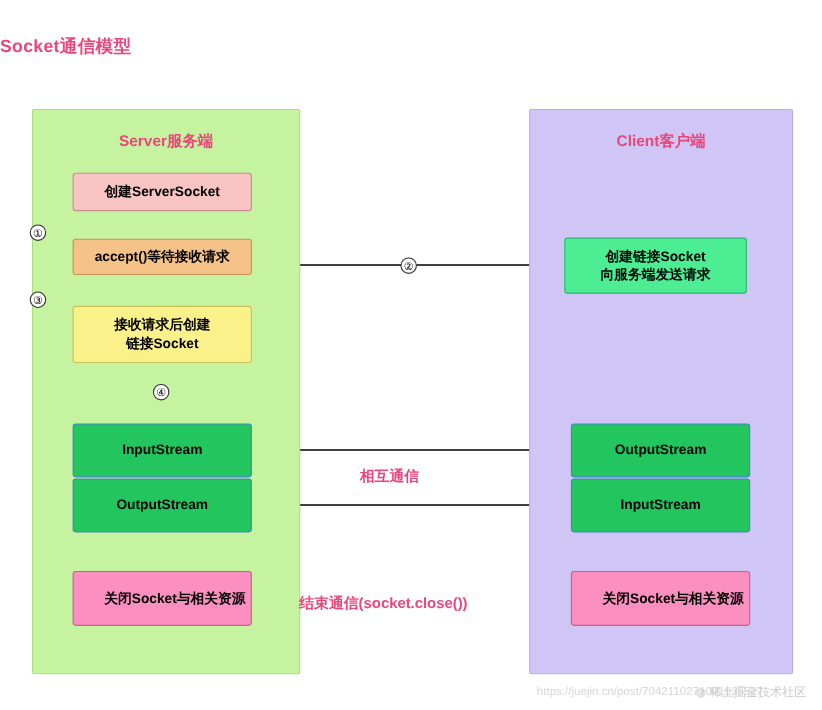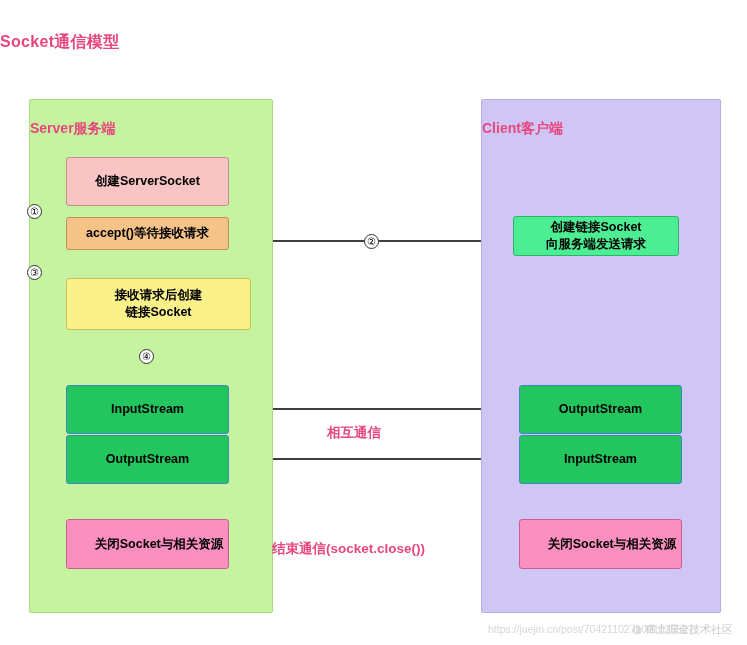--- a/index.html
+++ b/index.html
@@ -47,21 +47,21 @@
     left: 481px;
     top: 99px;
     width: 238px;
     height: 512px;
     background: #cfc6f5;
     border: 1px solid #b7aeea;
   }
   .panel-heading {
     position: absolute;
     width: 100%;
-    text-align: left;
+    text-align: center;
     top: 20px;
     color: #e8467c;
     font-size: 14px;
     font-weight: bold;
   }
   .box {
     position: absolute;
     border-radius: 3px;
     display: flex;
     align-items: center;
@@ -140,50 +140,50 @@
 
   <path d="M 229 459 L 501 459" fill="none" stroke="#000" stroke-width="1.4"></path>
 </svg>
 
 <div class="title">Socket通信模型</div>
 
 <div class="panel panel-server">
   <div class="panel-heading">Server服务端</div>
 </div>
 
-<div class="box box-pink" style="left:66px; top:157px; width:163px; height:49px;">
+<div class="box box-pink" style="left:66px; top:157px; width:163px; height:35px;">
   <span>创建ServerSocket</span>
 </div>
 
 <div class="box box-orange" style="left:66px; top:217px; width:163px; height:33px;">
   <span>accept()等待接收请求</span>
 </div>
 
-<div class="box box-yellow" style="left:66px; top:278px; width:185px; height:52px; flex-direction:column;">
+<div class="box box-yellow" style="left:66px; top:278px; width:163px; height:52px; flex-direction:column;">
   <span>接收请求后创建</span>
   <span>链接Socket</span>
 </div>
 
 <div class="box box-blue" style="left:66px; top:385px; width:163px; height:49px;">
   <span>InputStream</span>
 </div>
 
 <div class="box box-blue" style="left:66px; top:435px; width:163px; height:49px;">
   <span>OutputStream</span>
 </div>
 
 <div class="box box-magenta" style="left:66px; top:519px; width:163px; height:50px;">
   <span>关闭Socket与相关资源</span>
 </div>
 
 <div class="panel panel-client">
   <div class="panel-heading">Client客户端</div>
 </div>
 
-<div class="box box-green" style="left:513px; top:216px; width:166px; height:40px; flex-direction:column;">
+<div class="box box-green" style="left:513px; top:216px; width:166px; height:51px; flex-direction:column;">
   <span>创建链接Socket</span>
   <span>向服务端发送请求</span>
 </div>
 
 <div class="box box-blue" style="left:519px; top:385px; width:163px; height:49px;">
   <span>OutputStream</span>
 </div>
 
 <div class="box box-blue" style="left:519px; top:435px; width:163px; height:49px;">
   <span>InputStream</span>

